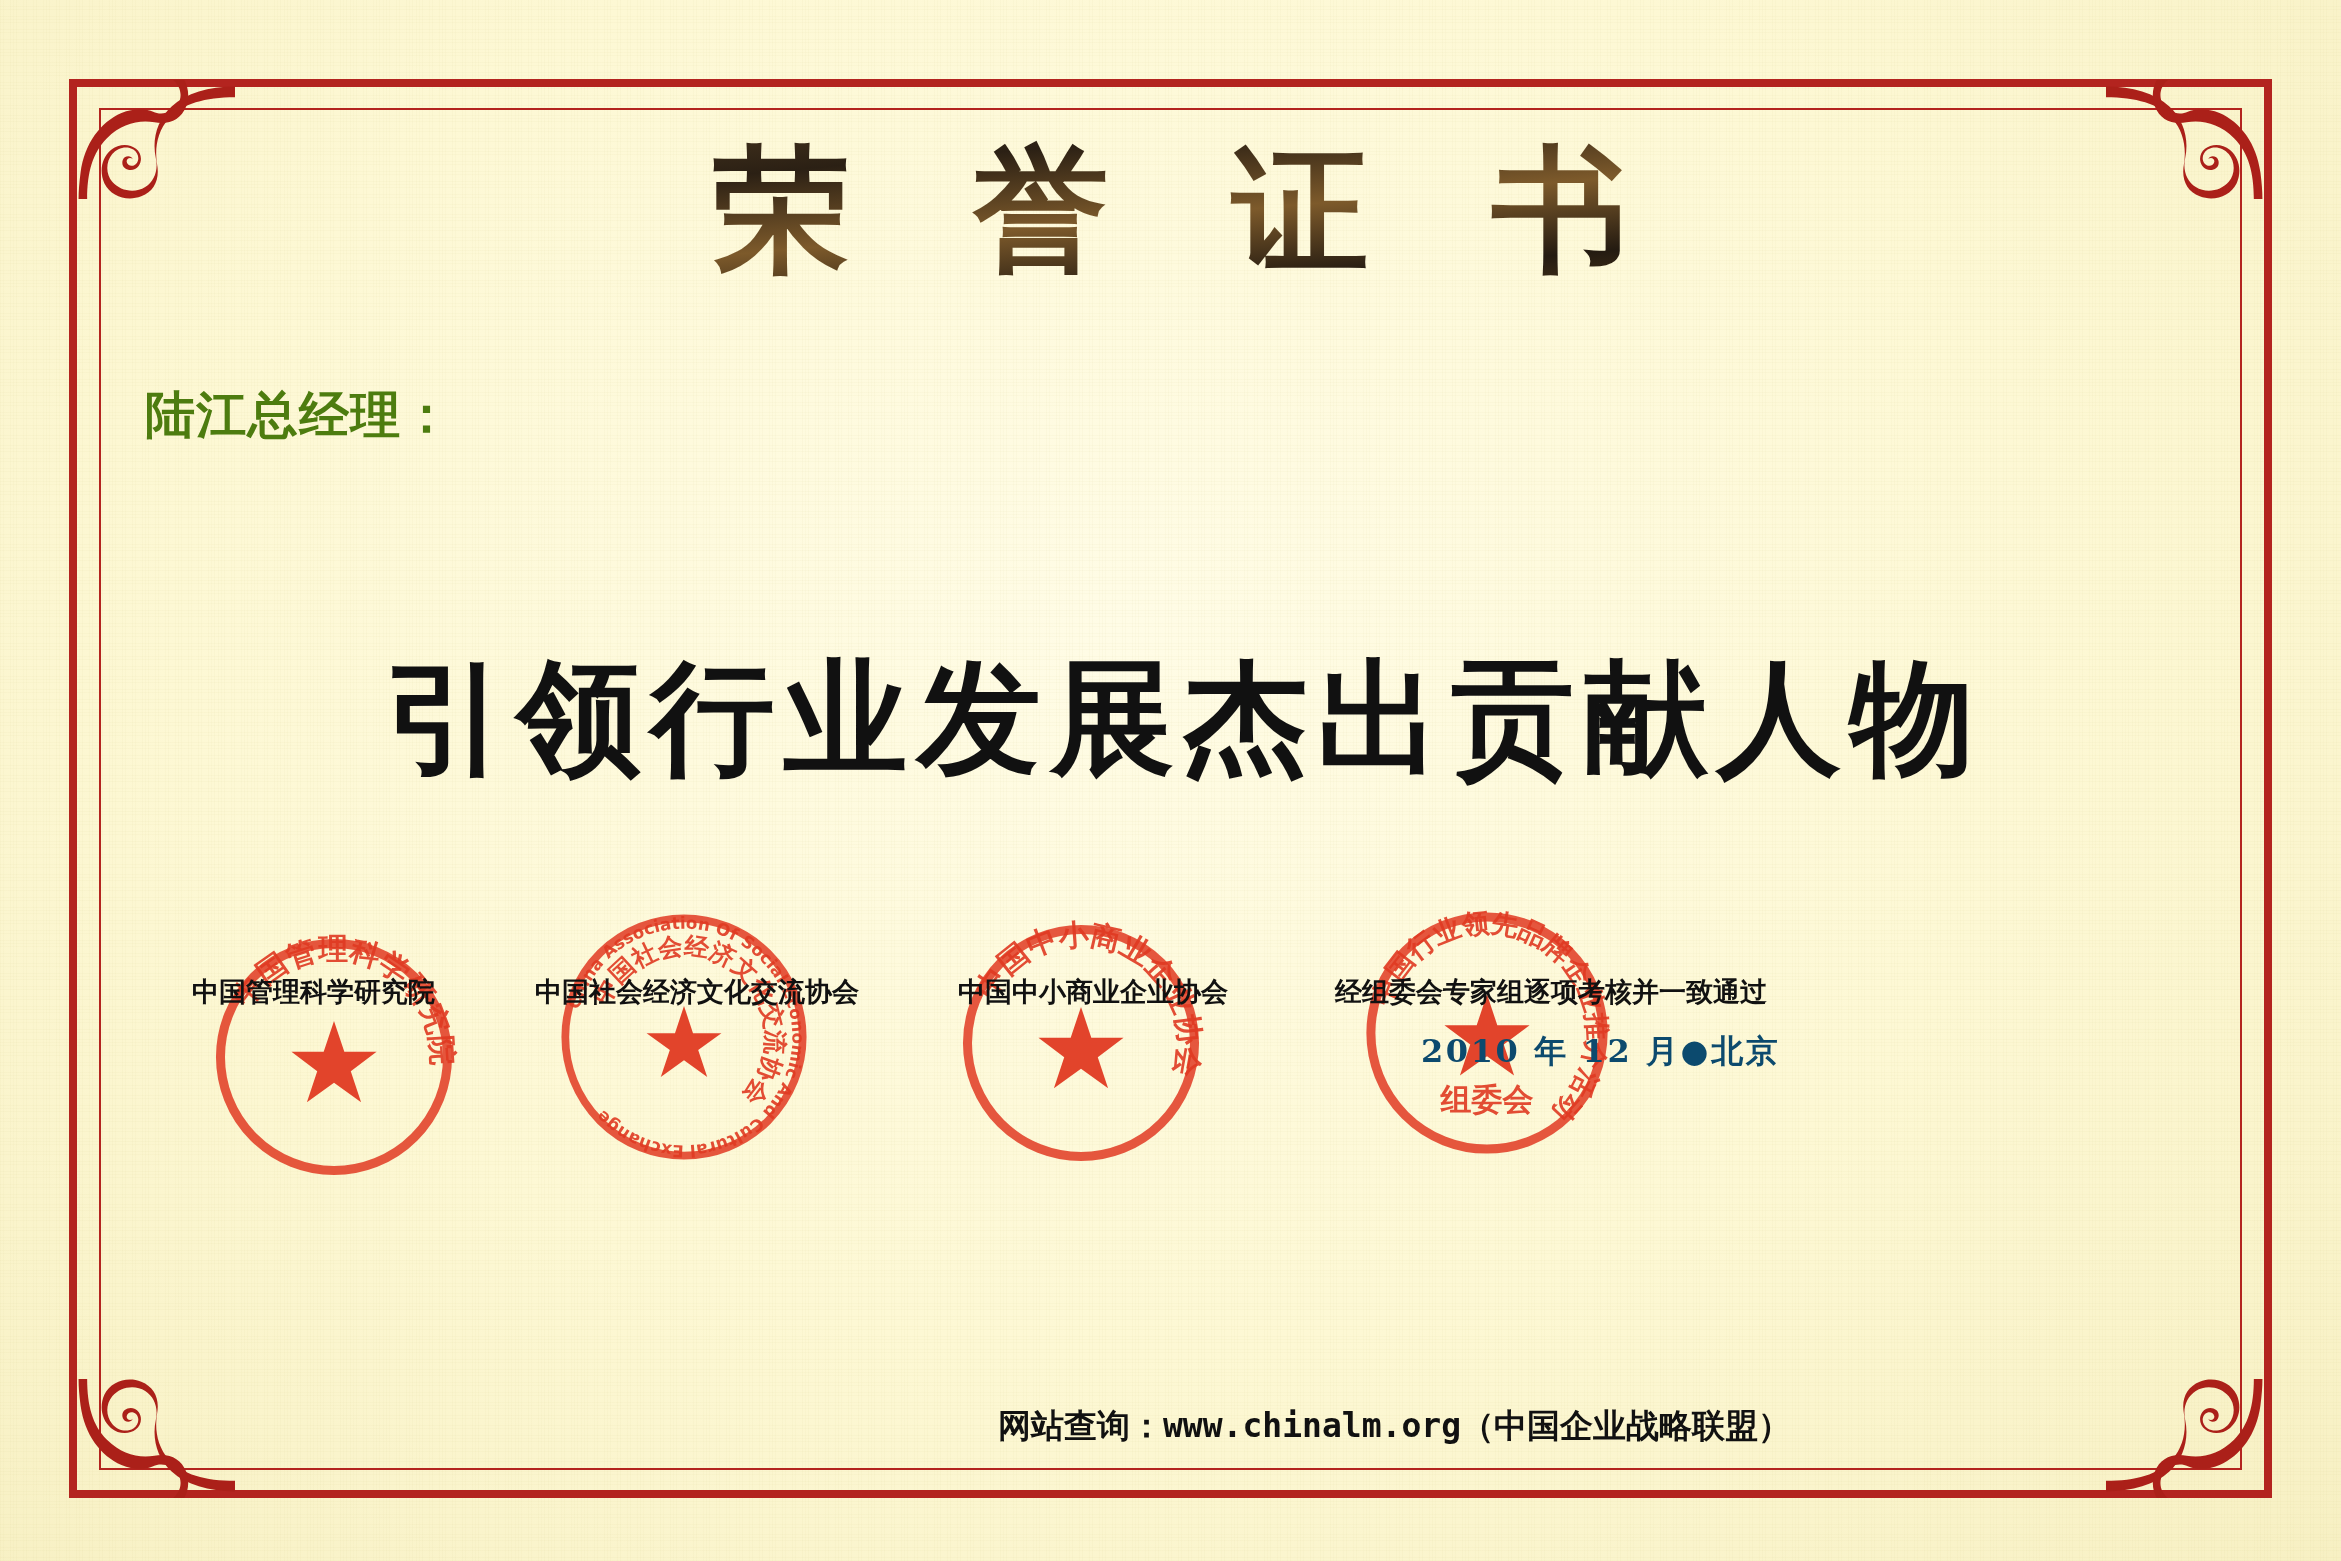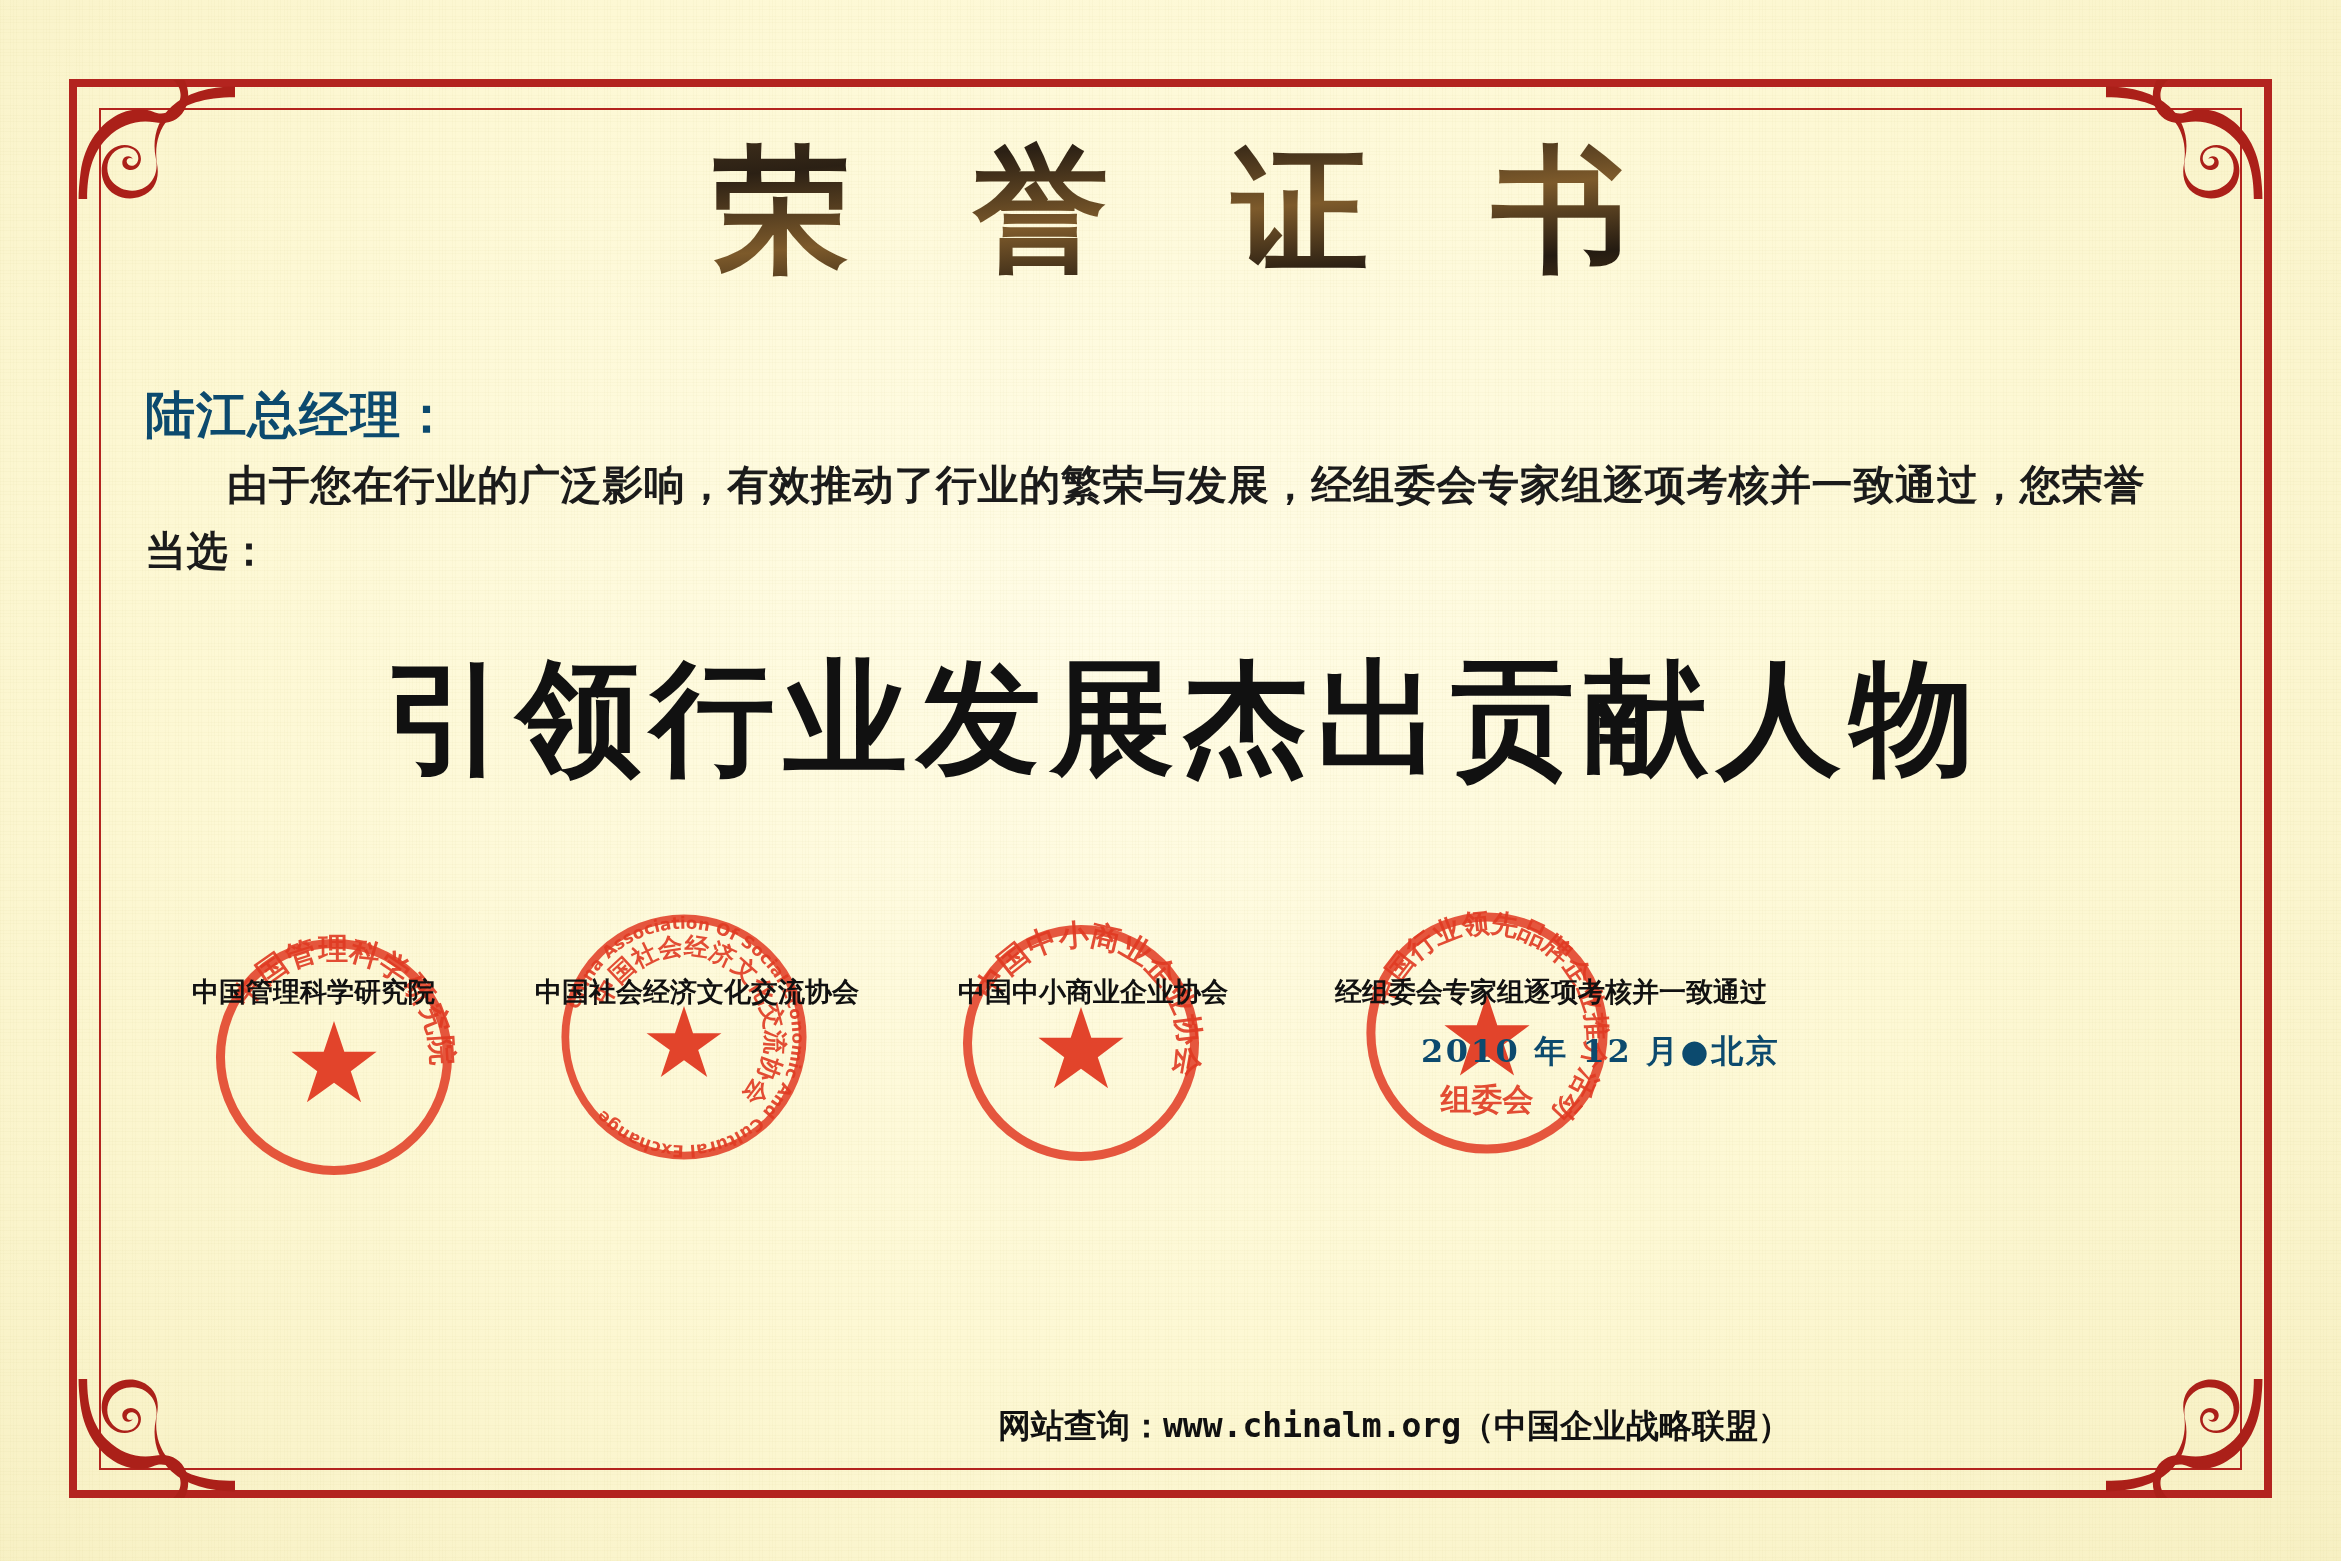--- a/index.html
+++ b/index.html
@@ -50,21 +50,21 @@
     -webkit-background-clip:text;
     background-clip:text;
     color:transparent;
     text-shadow:none;
     line-height:1.05;
     padding-left:38px;
   }
 
   .salutation{
     position:absolute;left:46px;top:274px;
-    font-size:50px;font-weight:bold;color:#0c4a6e;
+    font-size:50px;font-weight:bold;color:#4d7c0f;
     font-family:"DejaVu Sans", sans-serif;
     letter-spacing:1.3px;
   }
   .body-text{
     position:absolute;left:46px;right:59px;top:344px;
     font-size:41px;line-height:1.62;color:#1b1b1b;font-weight:bold;
     text-indent:82px;
     letter-spacing:0.7px;
   }
   .award{
@@ -155,21 +155,20 @@
     <path fill="currentColor" d="M0,0 L0,180 L26,180 C26,140 34,110 56,88 C78,66 104,60 128,64 C150,68 168,60 176,40 C184,18 176,-6 156,-16 L150,-4 C166,4 172,22 164,36 C156,50 138,54 126,48 C116,43 96,42 78,50 C46,64 22,96 16,140 C14,156 13,168 13,180 L0,180 Z"></path>
   </svg>
 </div>
 
 <div class="content">
 
   <div class="title">荣 誉 证 书</div>
 
   <div class="salutation">陆江总经理：</div>
 
-  <div class="body-text">由于您在行业的广泛影响，有效推动了行业的繁荣与发展，经组委会专家组逐项考核并一致通过，您荣誉当选：</div>
 
   <div class="award">引领行业发展杰出贡献人物</div>
 
   <div class="seals">
     <div class="seal s1">
       <svg viewBox="0 0 200 200">
         <defs>
             <path id="p1" d="M100,100 m-76,0 a76,76 0 1,1 152,0 a76,76 0 1,1 -152,0"></path>
           </defs>
         <circle cx="100" cy="100" r="88" fill="none" stroke="#e03a22" stroke-width="7" opacity="0.85"></circle>

